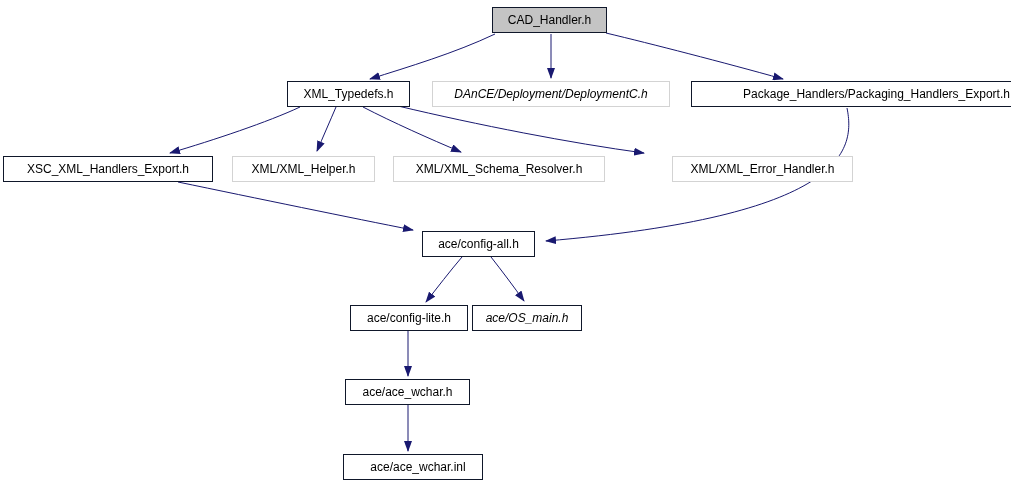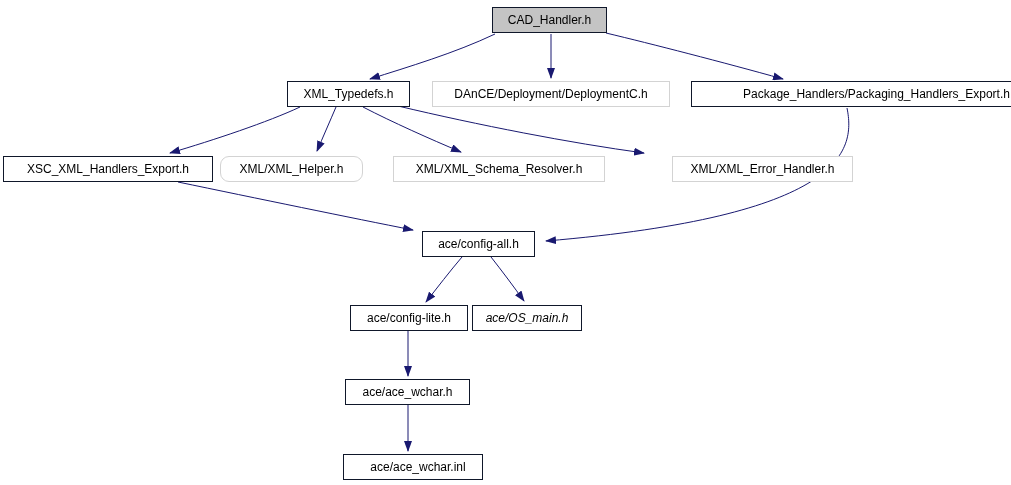--- a/index.html
+++ b/index.html
@@ -51,27 +51,27 @@
     <path class="edge" d="M462,257 C450,271 437,288 426,302" marker-end="url(#arrow)"></path>
     <path class="edge" d="M491,257 C502,271 514,287 524,301" marker-end="url(#arrow)"></path>
     <path class="edge" d="M408,331 L408,376" marker-end="url(#arrow)"></path>
     <path class="edge" d="M408,405 L408,451" marker-end="url(#arrow)"></path>
   </svg>
 
   <div class="node node--root" style="left:492px;top:7px;width:113px;">CAD_Handler.h</div>
 
   <div class="node" style="left:287px;top:81px;width:121px;">XML_Typedefs.h</div>
 
-  <div class="node node--muted" style="left:432px;top:81px;width:236px;">DAnCE/Deployment/DeploymentC.h</div>
+  <div class="node node--muted" style="left:432px;top:81px;width:236px;font-style:italic;">DAnCE/Deployment/DeploymentC.h</div>
 
   <div class="node" style="left:691px;top:81px;width:313px;padding-left:28px;">Package_Handlers/Packaging_Handlers_Export.h</div>
 
   <div class="node" style="left:3px;top:156px;width:208px;">XSC_XML_Handlers_Export.h</div>
 
-  <div class="node node--muted" style="left:220px;top:156px;width:141px;border-radius:9px;">XML/XML_Helper.h</div>
+  <div class="node node--muted" style="left:232px;top:156px;width:141px;">XML/XML_Helper.h</div>
 
   <div class="node node--muted" style="left:393px;top:156px;width:210px;">XML/XML_Schema_Resolver.h</div>
 
   <div class="node node--muted" style="left:627px;top:156px;width:179px;margin-left:45px;">XML/XML_Error_Handler.h</div>
 
   <div class="node" style="left:422px;top:231px;width:111px;">ace/config-all.h</div>
 
   <div class="node" style="left:350px;top:305px;width:116px;">ace/config-lite.h</div>
 
   <div class="node" style="left:472px;top:305px;width:108px;font-style:italic;">ace/OS_main.h</div>

